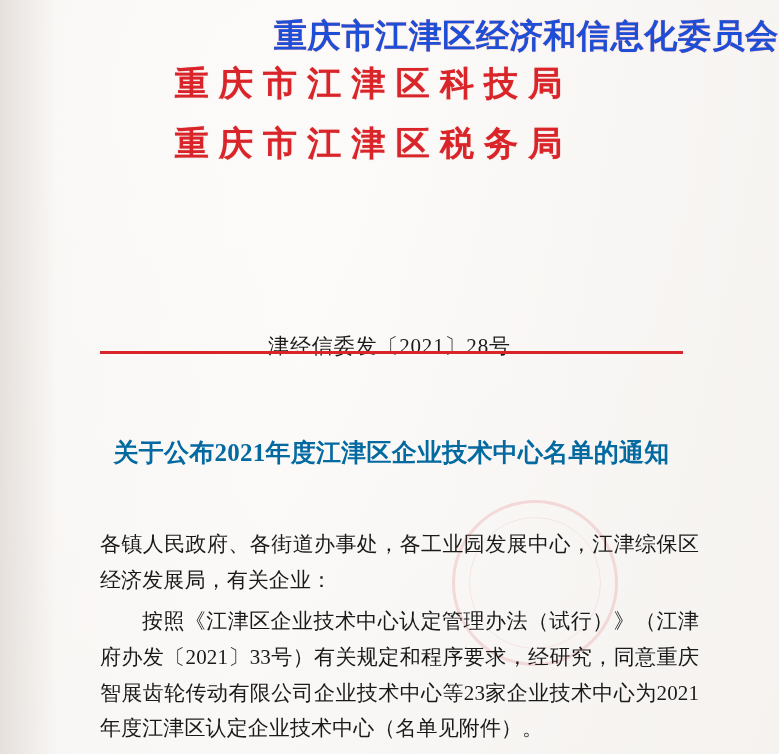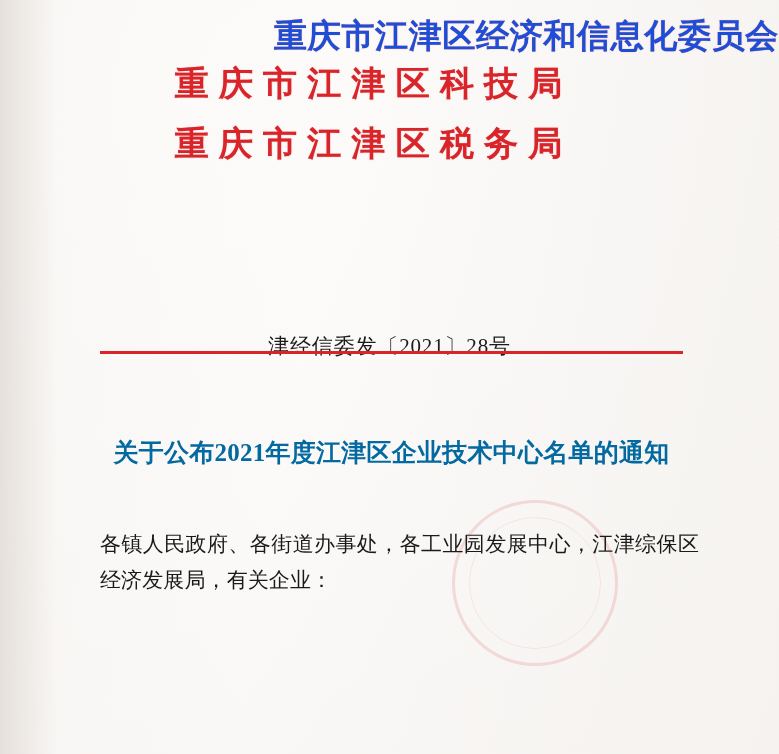--- a/index.html
+++ b/index.html
@@ -183,15 +183,16 @@
     </div>
   </div>
 
   <div class="docnum">津经信委发〔2021〕28号</div>
   <div class="redrule"></div>
 
   <div class="title">关于公布2021年度江津区企业技术中心名单的通知</div>
 
   <div class="body">
     <p>各镇人民政府、各街道办事处，各工业园发展中心，江津综保区经济发展局，有关企业：</p>
+    <p class="indent">按照《江津区企业技术中心认定管理办法（试行）》（江津府办发〔2021〕33号）有关规定和程序要求，经研究，同意重庆智展齿轮传动有限公司企业技术中心等23家企业技术中心为2021年度江津区认定企业技术中心（名单见附件）。</p>
   </div>
 
 </div>
 
 </body></html>

